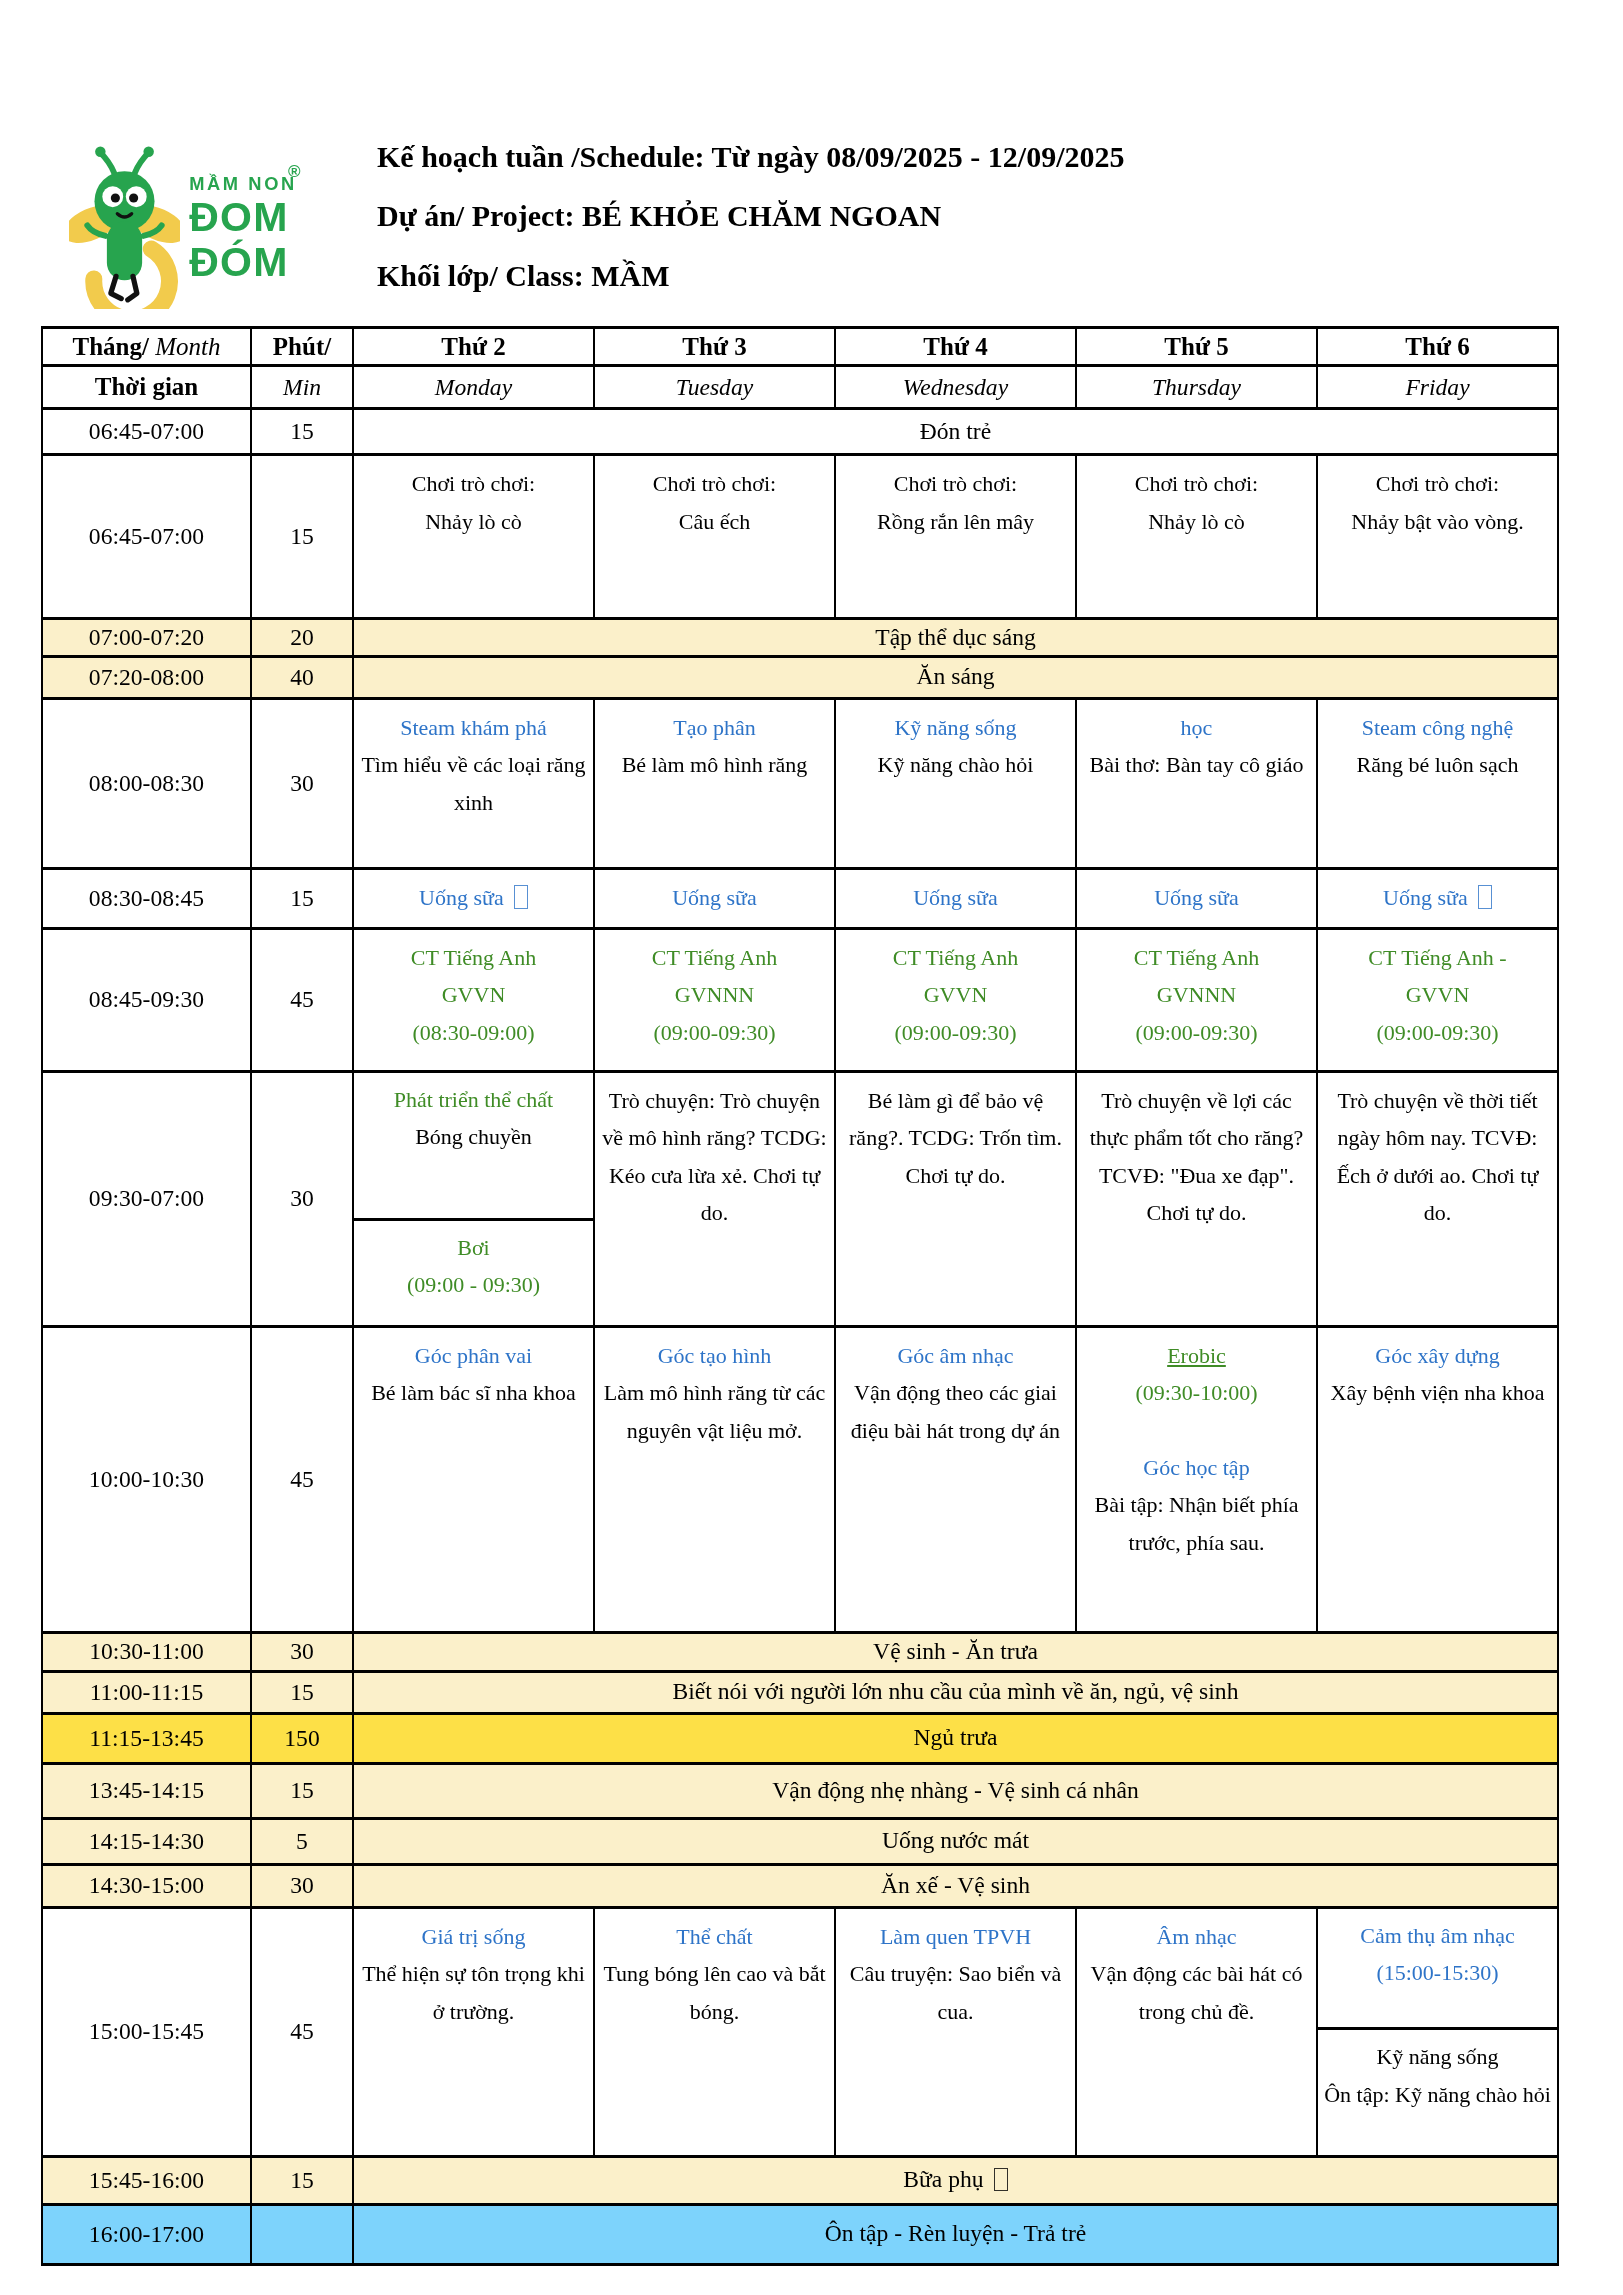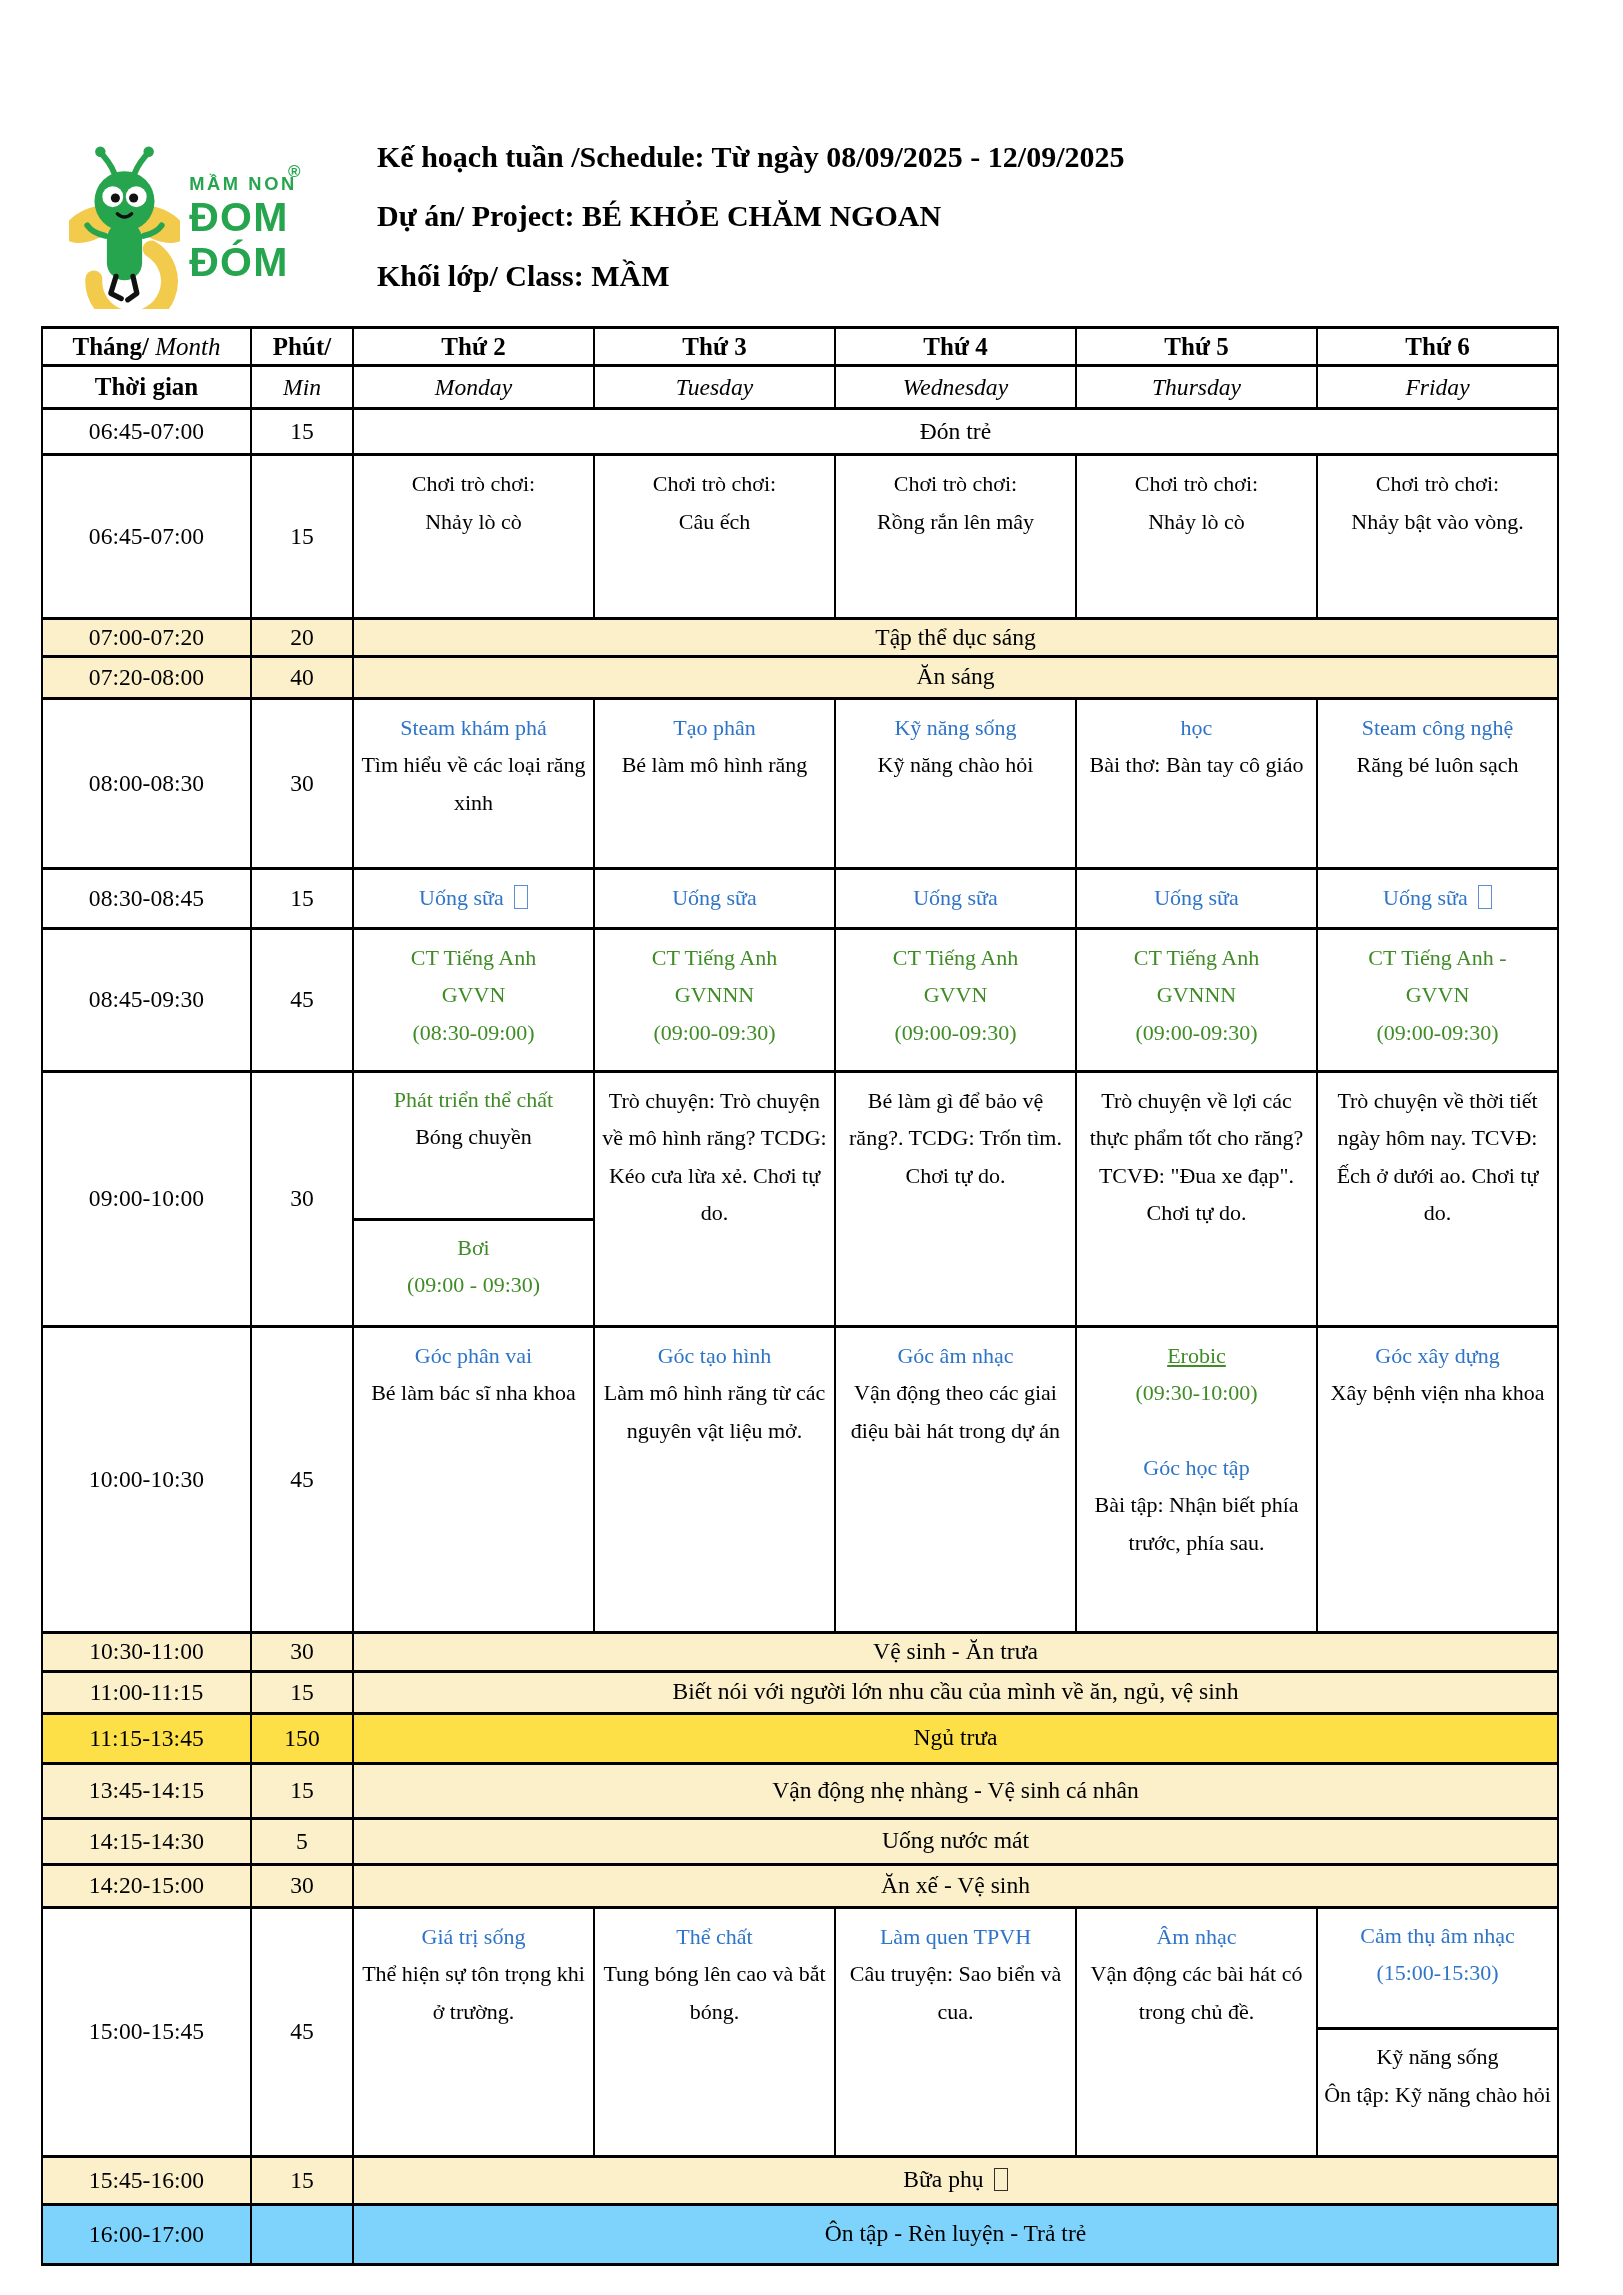--- a/index.html
+++ b/index.html
@@ -252,21 +252,21 @@
           <div class="ln" style="color: rgb(63, 140, 38);"><span>GVNNN</span></div>
           <div class="ln" style="color: rgb(63, 140, 38);"><span>(09:00-09:30)</span></div>
         </td>
         <td class="day-cell">
           <div class="ln" style="color: rgb(63, 140, 38);"><span>CT Tiếng Anh -</span></div>
           <div class="ln" style="color: rgb(63, 140, 38);"><span>GVVN</span></div>
           <div class="ln" style="color: rgb(63, 140, 38);"><span>(09:00-09:30)</span></div>
         </td>
       </tr>
       <tr class="r8">
-        <td class="time">09:00-10:00</td>
+        <td class="time">09:30-07:00</td>
         <td class="min">30</td>
         <td class="day-cell split">
           <div class="blocks">
             <div class="block">
               <div class="ln" style="color: rgb(63, 140, 38);"><span>Phát triển thể chất</span></div>
               <div class="ln" style="color: rgb(0, 0, 0);"><span>Bóng chuyền</span></div>
             </div>
             <div class="block block-sep">
               <div class="ln" style="color: rgb(63, 140, 38);"><span>Bơi</span></div>
               <div class="ln" style="color: rgb(63, 140, 38);"><span>(09:00 - 09:30)</span></div>
@@ -343,21 +343,21 @@
         </td>
       </tr>
       <tr class="r14" style="background: rgb(251, 240, 202);">
         <td class="time">14:15-14:30</td>
         <td class="min">5</td>
         <td class="span-cell" colspan="5">
           <div class="ln" style="color: rgb(0, 0, 0);"><span>Uống nước mát</span></div>
         </td>
       </tr>
       <tr class="r15" style="background: rgb(251, 240, 202);">
-        <td class="time">14:20-15:00</td>
+        <td class="time">14:30-15:00</td>
         <td class="min">30</td>
         <td class="span-cell" colspan="5">
           <div class="ln" style="color: rgb(0, 0, 0);"><span>Ăn xế - Vệ sinh</span></div>
         </td>
       </tr>
       <tr class="r16">
         <td class="time">15:00-15:45</td>
         <td class="min">45</td>
         <td class="day-cell">
           <div class="ln" style="color: rgb(46, 116, 200);"><span>Giá trị sống</span></div>

